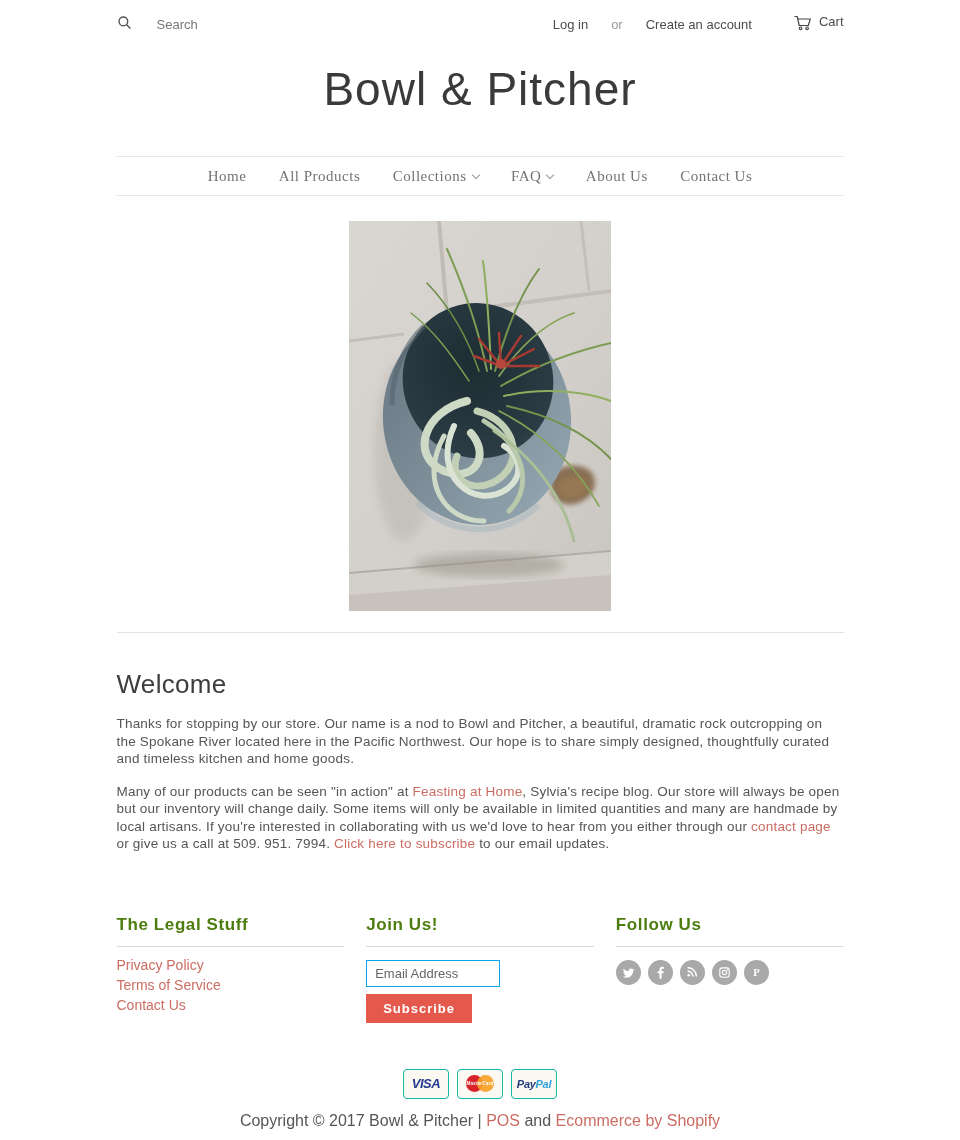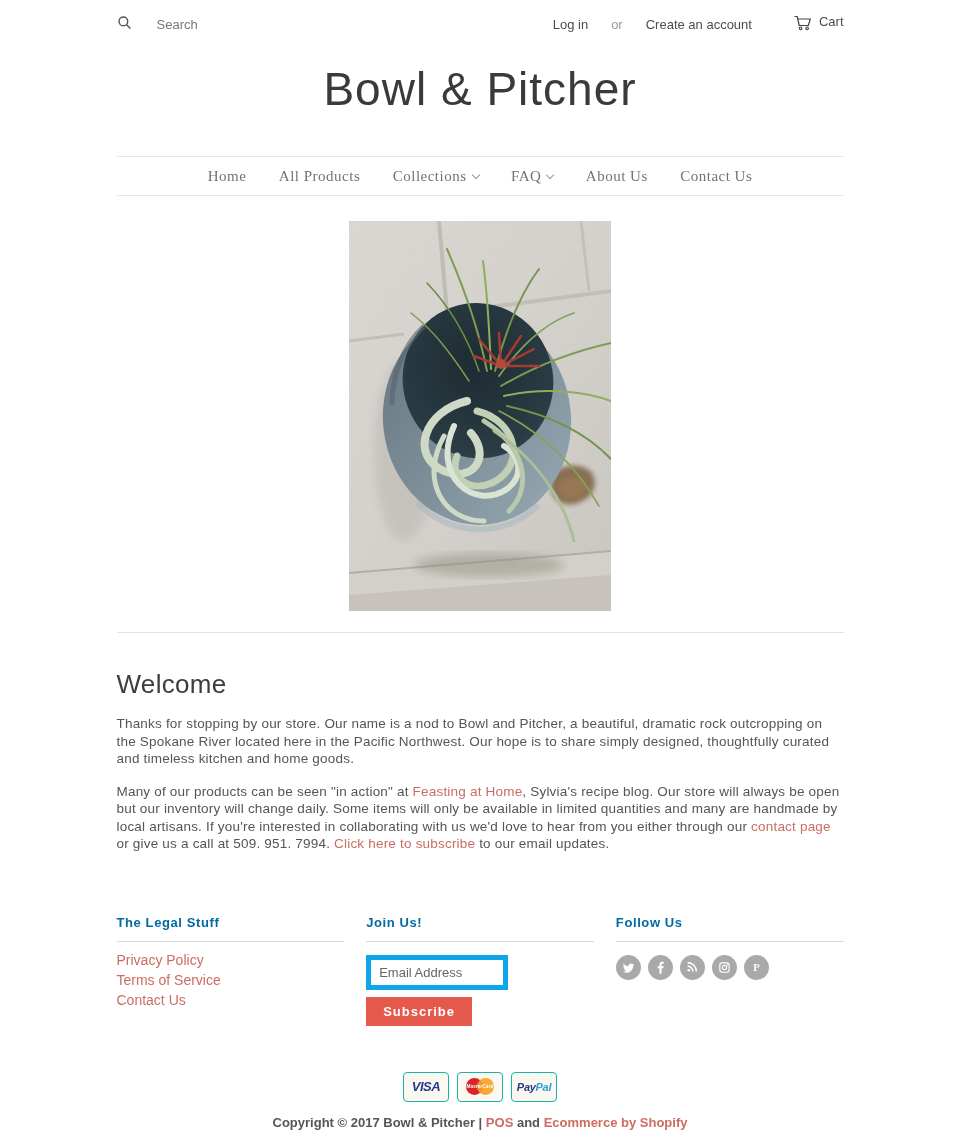--- a/index.html
+++ b/index.html
@@ -32,44 +32,44 @@
   hr.divider{border:none;border-top:1px solid #e3e3e3;margin:21px 0 0 0;}
 
   
   .welcome-title{font-size:26px;font-weight:400;color:#3d3d3d;margin:36px 0 0 0;letter-spacing:0.3px;}
   .welcome p{font-size:13.5px;line-height:17.5px;margin:15px 0 0 0;letter-spacing:0.2px;color:#555;}
   .welcome a{color:#cb6d62;text-decoration:none;}
 
   
   .footer-cols{display:flex;gap:22px;margin-top:62px;}
   .footer-col{flex:1;min-width:0;}
-  .footer-col h4{font-size:13px;color:#0369a1;font-weight:700;letter-spacing:0.6px;margin:0;padding-bottom:11px;border-bottom:1px solid #d9d9d9;}
+  .footer-col h4{font-size:17px;color:#4d7c0f;font-weight:700;letter-spacing:0.6px;margin:0;padding-bottom:11px;border-bottom:1px solid #d9d9d9;}
   .legal-links{margin-top:11px;}
   .legal-links a{display:block;color:#cb6d62;text-decoration:none;font-size:14px;margin-bottom:5px;line-height:15px;}
-  .email-input{margin-top:13px;width:116px;padding:5px 8px;border:5px solid #0ea5e9;font-size:13px;color:#555;font-family:"Liberation Sans",sans-serif;outline:none;}
+  .email-input{margin-top:13px;width:116px;padding:5px 8px;border:1px solid #0ea5e9;font-size:13px;color:#555;font-family:"Liberation Sans",sans-serif;outline:none;}
   .email-input::placeholder{color:#666;}
   .subscribe-btn{display:inline-block;margin-top:7px;background:#e5594d;color:#fff;border:none;font-size:13px;font-weight:700;letter-spacing:1px;padding:7px 17px;font-family:"Liberation Sans",sans-serif;cursor:pointer;text-align:right;}
   .social-row{display:flex;gap:7px;margin-top:13px;}
   .social-icon{width:25px;height:25px;border-radius:50%;background:#a9a9a9;display:flex;align-items:center;justify-content:center;cursor:pointer;}
   .social-icon svg{display:block;}
 
   
   .payments{display:flex;justify-content:center;gap:8px;margin-top:46px;}
   .pay-badge{width:46px;height:30px;background:#faf8f1;border:1px solid #14b8a6;border-radius:4px;display:flex;align-items:center;justify-content:center;box-sizing:border-box;}
   .visa-text{font-style:italic;font-weight:900;font-size:13px;color:#24388f;letter-spacing:-0.5px;}
   .mc-circles{position:relative;width:28px;height:17px;}
   .mc-circles .c1{position:absolute;left:0;top:0;width:17px;height:17px;border-radius:50%;background:#d9222a;}
   .mc-circles .c2{position:absolute;right:0;top:0;width:17px;height:17px;border-radius:50%;background:#f6a127;opacity:0.92;}
   .mc-circles .mc-label{position:absolute;left:0;top:6px;width:28px;text-align:center;font-size:4.5px;font-style:italic;font-weight:700;color:#fff;letter-spacing:0.2px;}
   .paypal-text{font-style:italic;font-weight:900;font-size:11px;letter-spacing:-0.3px;}
   .paypal-text .pay{color:#233b7d;}
   .paypal-text .pal{color:#2d9fd8;}
 
   
-  .copyright{margin-top:13px;text-align:center;font-size:13px;color:#555;font-weight:bold;}
+  .copyright{margin-top:13px;text-align:center;font-size:16px;color:#555;}
   .copyright a{color:#cb6d62;text-decoration:none;}
 </style>
 </head>
 <body>
 
 <div class="container">
 
   <div class="topbar">
     <div class="search-box">
       <span>

